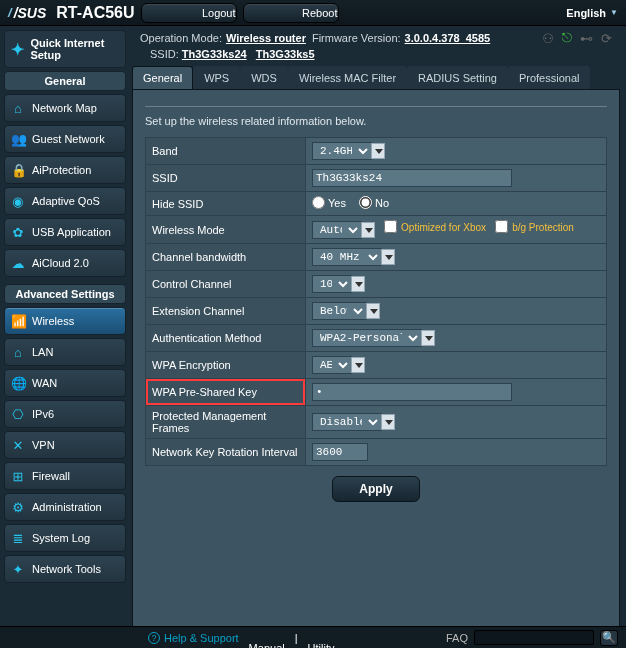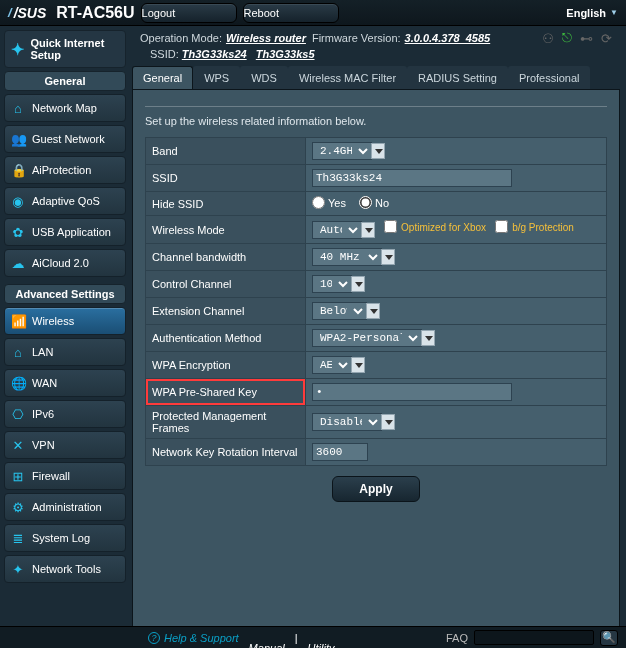--- a/index.html
+++ b/index.html
@@ -1,24 +1,24 @@
 <!DOCTYPE html>
 <html><head>
 <meta charset="utf-8">
 <style>
   * { box-sizing: border-box; margin: 0; padding: 0; font-family: Arial, Helvetica, sans-serif; }
   body { width: 626px; height: 648px; background: #1b2b36; color: #ddd; font-size: 11px; overflow: hidden; }
-  a { color: #0ad; text-decoration: none; font-style: italic; }
+  a { color: #0ad; text-decoration: none; }
 
   
   .topbar { height: 26px; display: flex; align-items: center; padding: 0 8px; background: linear-gradient(#142027, #0e171d); border-bottom: 1px solid #000; gap: 6px; }
   .logo { display: flex; align-items: center; gap: 4px; font-weight: bold; color: #fff; font-style: italic; font-size: 14px; }
   .logo .slashes { color: #7fc4e8; font-weight: bold; font-size: 13px; letter-spacing: -2px; }
   .model { color: #fff; font-size: 16px; margin-left: 4px; font-weight: bold; }
-  .pill-btn { background: linear-gradient(#2a3b47, #15222b); color: #fff; border: 1px solid #000; border-radius: 6px; padding: 3px 0; width: 96px; text-align: left; cursor: pointer; font-size: 11px; box-shadow: inset 0 1px 0 rgba(255,255,255,.08); }
+  .pill-btn { background: linear-gradient(#2a3b47, #15222b); color: #fff; border: 1px solid #000; border-radius: 6px; padding: 3px 0; width: 96px; text-align: right; cursor: pointer; font-size: 11px; box-shadow: inset 0 1px 0 rgba(255,255,255,.08); }
   .top-spacer { flex: 1; }
   .lang { display: flex; align-items: center; gap: 4px; color: #fff; font-weight: bold; }
   .tri { font-size: 8px; color: #9fcfe8; }
 
   
   .header-info { padding: 4px 8px 2px 140px; color: #cfd8dd; font-size: 11px; display: flex; gap: 6px; align-items: center; }
   .header-info .kv { display: inline-flex; gap: 4px; }
   .header-info .ul { text-decoration: underline; color: #fff; font-weight: bold; }
   .header-icons { margin-left: auto; display: flex; gap: 8px; color: #666; font-size: 13px; align-items: center; padding-right: 6px; }
   .header-icons .green { color: #3fbf3f; }

